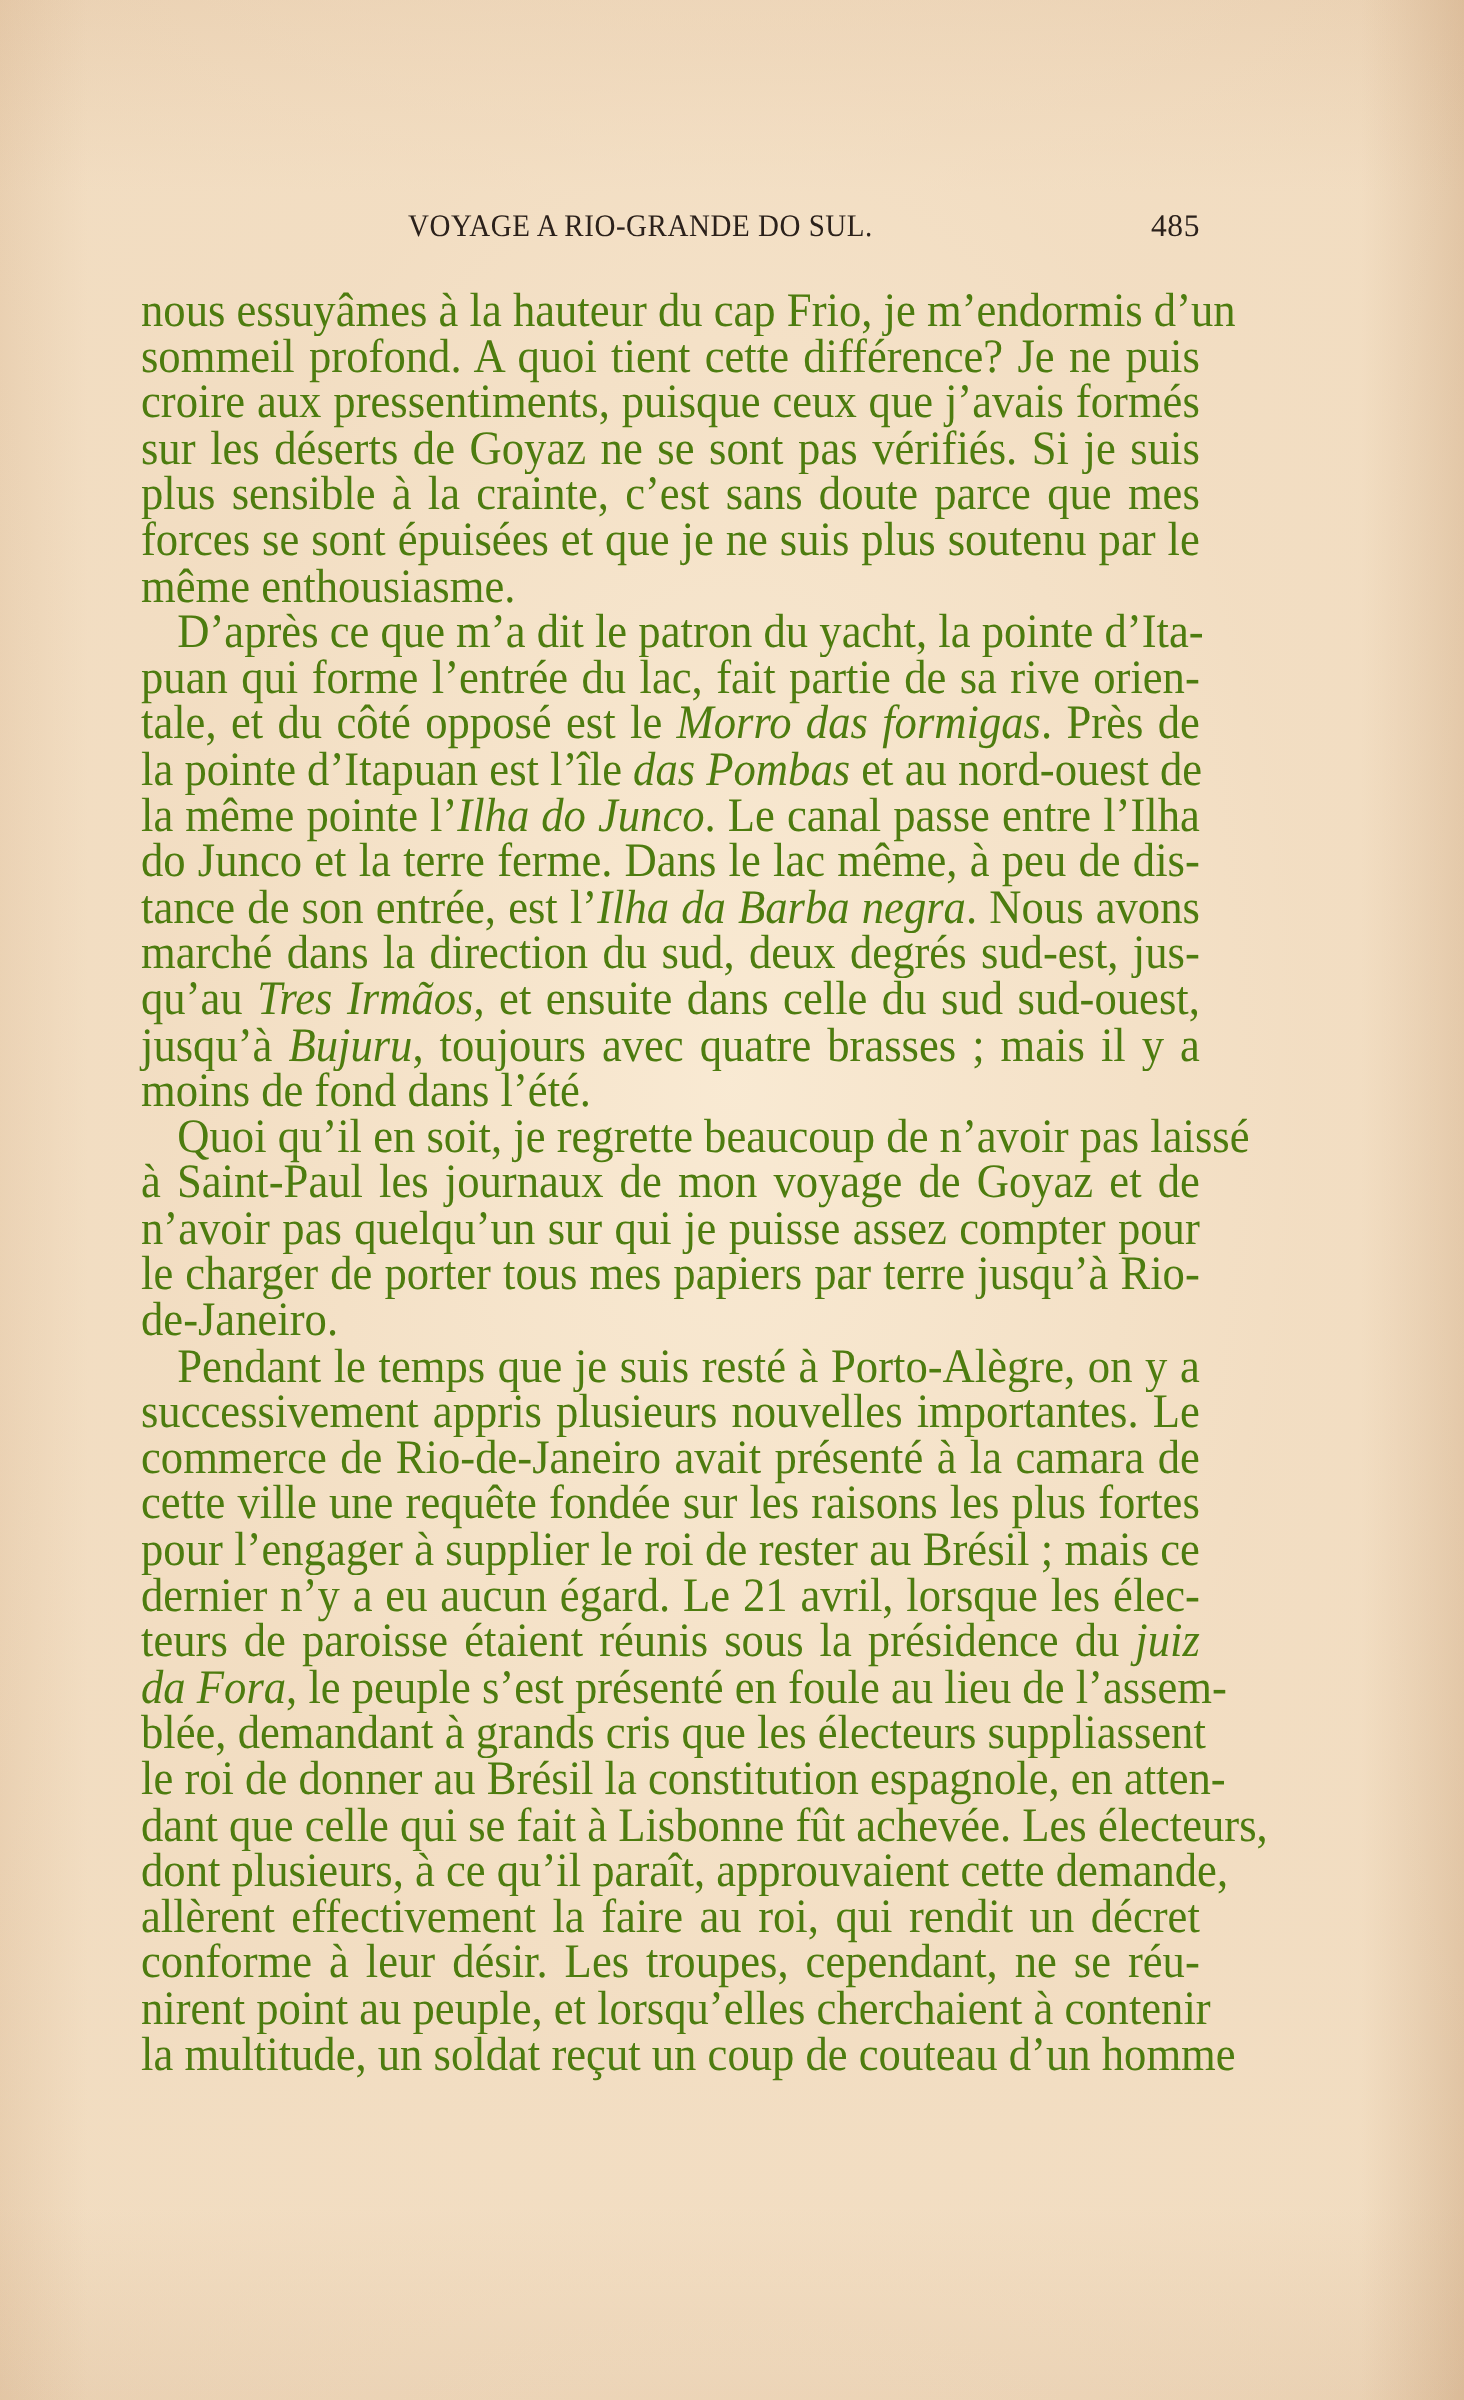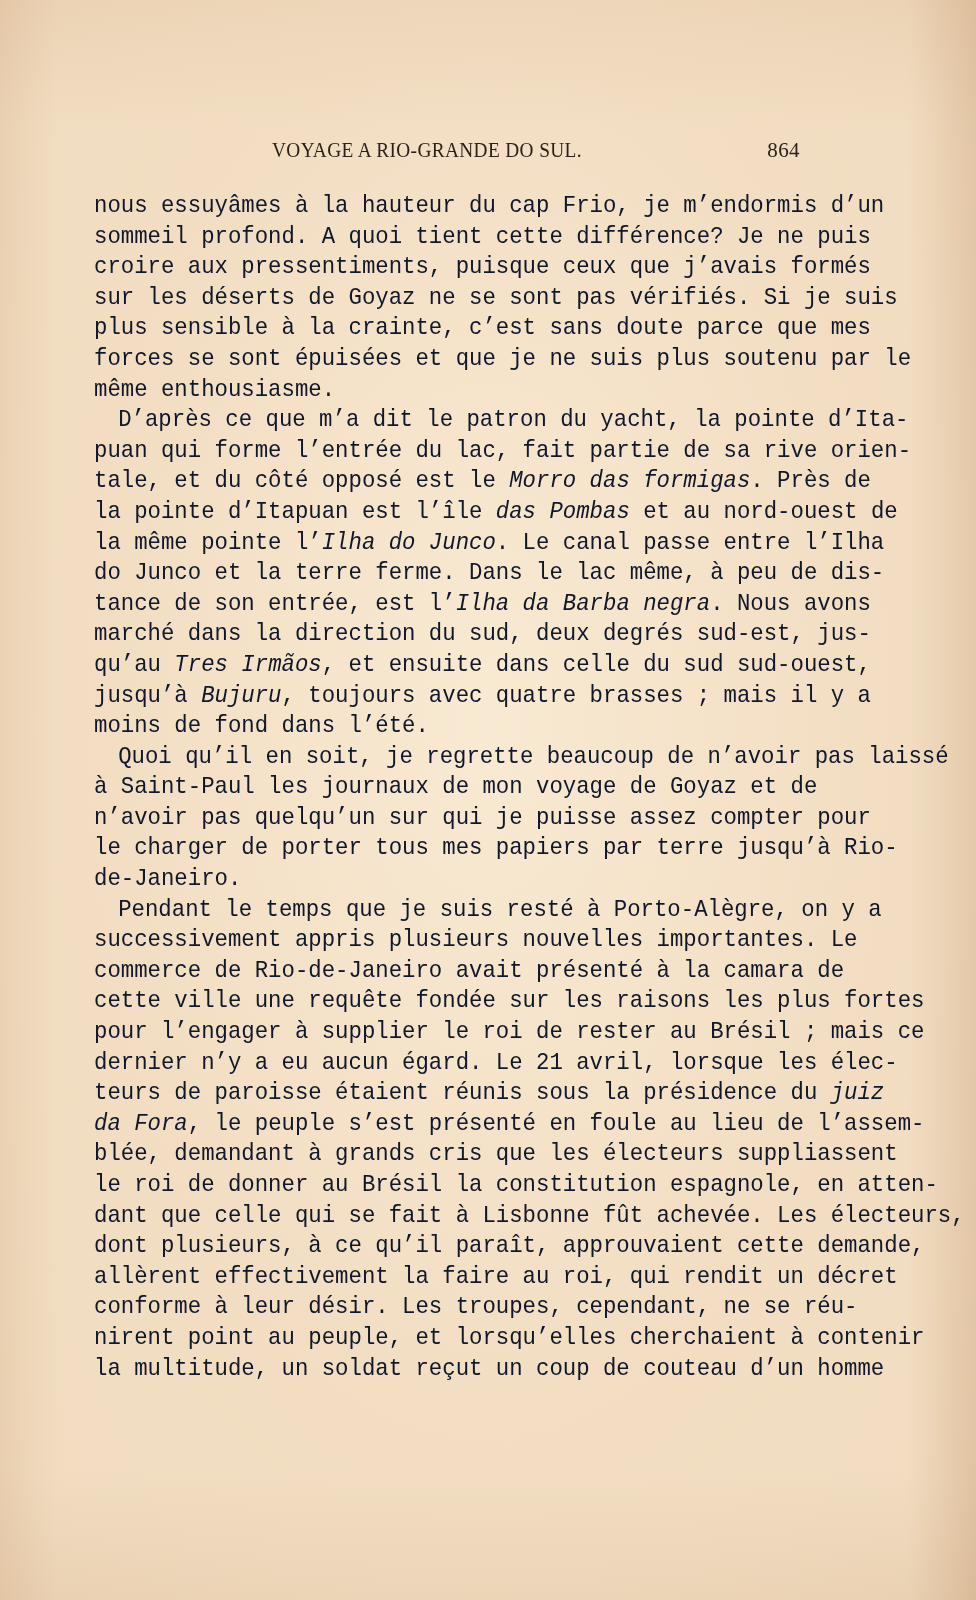--- a/index.html
+++ b/index.html
@@ -15,39 +15,39 @@
   .page { position: absolute; left: 16px; top: 0; width: 976px; height: 1136px; }
   .running-head {
     position: absolute; top: 138px; left: 78px; width: 706px; height: 28px;
     font-family: "Liberation Serif", "DejaVu Serif", serif;
     color: #2b211b; font-size: 21px; letter-spacing: 0.4px;
   }
   .running-head .title { position: absolute; left: 178px; top: 0; transform: scaleX(0.92); transform-origin: left top; }
   .running-head .folio { position: absolute; right: 0; top: 0; }
   .body-text {
     position: absolute; top: 191px; left: 78px; width: 706px;
-    font-family: Liberation Mono, monospace;
-    font-size: 24px; line-height: 30.6px; color: #0f172a;
+    font-family: Liberation Serif, serif;
+    font-size: 32px; line-height: 30.6px; color: #4d7c0f;
   }
   .line {
     display: block; white-space: nowrap; text-align: justify;
     text-align-last: justify; height: 30.6px;
     transform: scaleX(0.93); transform-origin: left center; width: 759px;
   }
   .line.last { text-align-last: left; }
   .line.indent { padding-left: 26px; width: 733px; }
   .line i { font-style: italic; }
 </style>
 </head>
 <body>
 
 <div class="page">
   <div class="running-head">
     <span class="title">VOYAGE A RIO-GRANDE DO SUL.</span>
-    <span class="folio">864</span>
+    <span class="folio">485</span>
   </div>
   <div class="body-text" id="body-text">
       <div>
         <span class="line">nous essuyâmes à la hauteur du cap Frio, je m’endormis d’un</span>
         <span class="line">sommeil profond. A quoi tient cette différence? Je ne puis</span>
         <span class="line">croire aux pressentiments, puisque ceux que j’avais formés</span>
         <span class="line">sur les déserts de Goyaz ne se sont pas vérifiés. Si je suis</span>
         <span class="line">plus sensible à la crainte, c’est sans doute parce que mes</span>
         <span class="line">forces se sont épuisées et que je ne suis plus soutenu par le</span>
         <span class="line last">même enthousiasme.</span>

